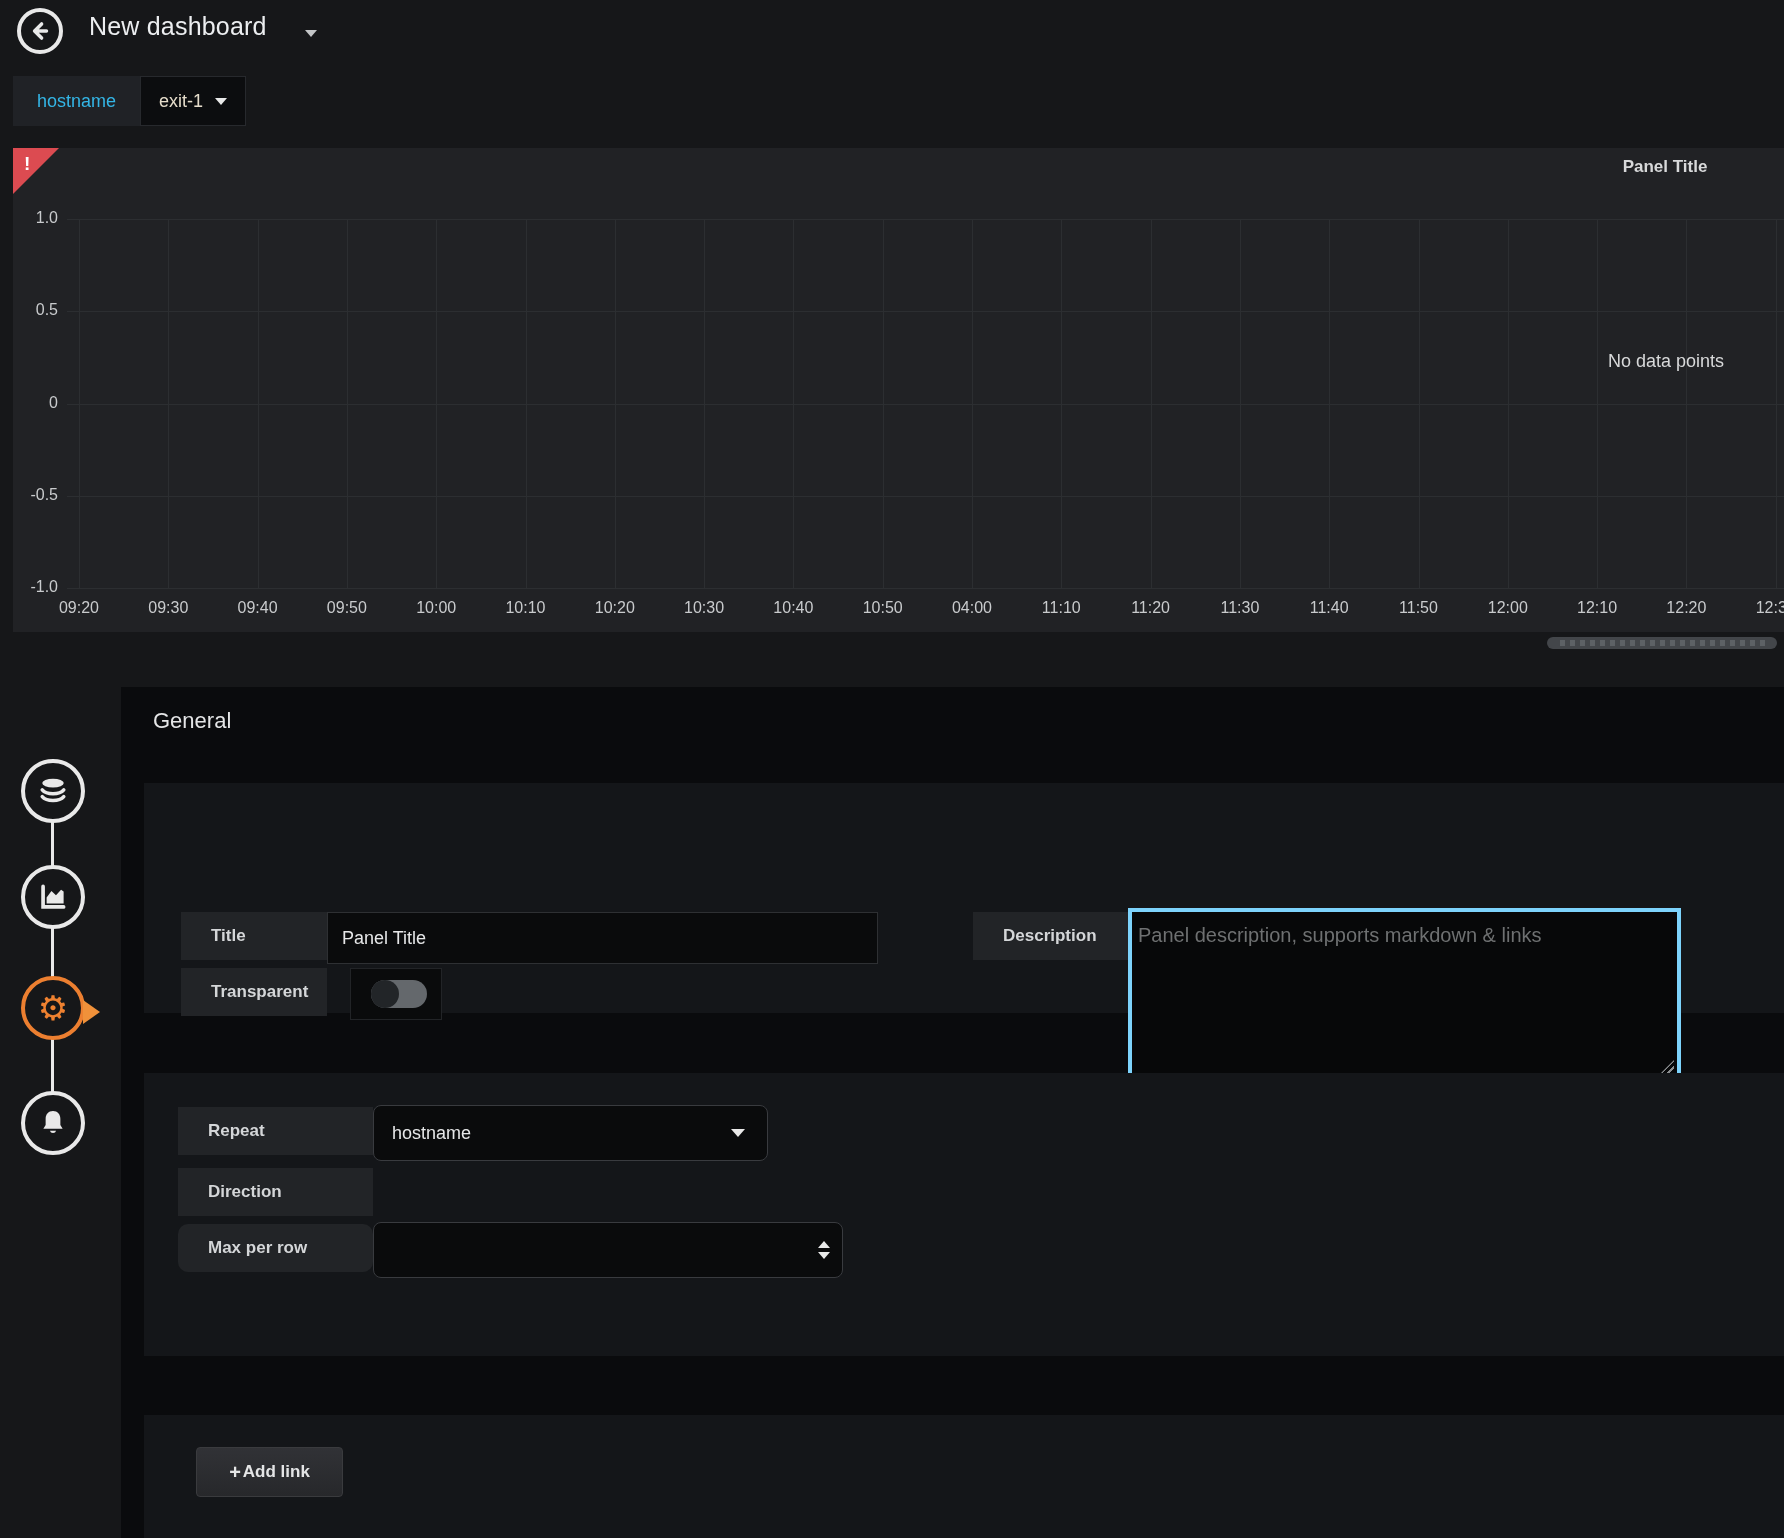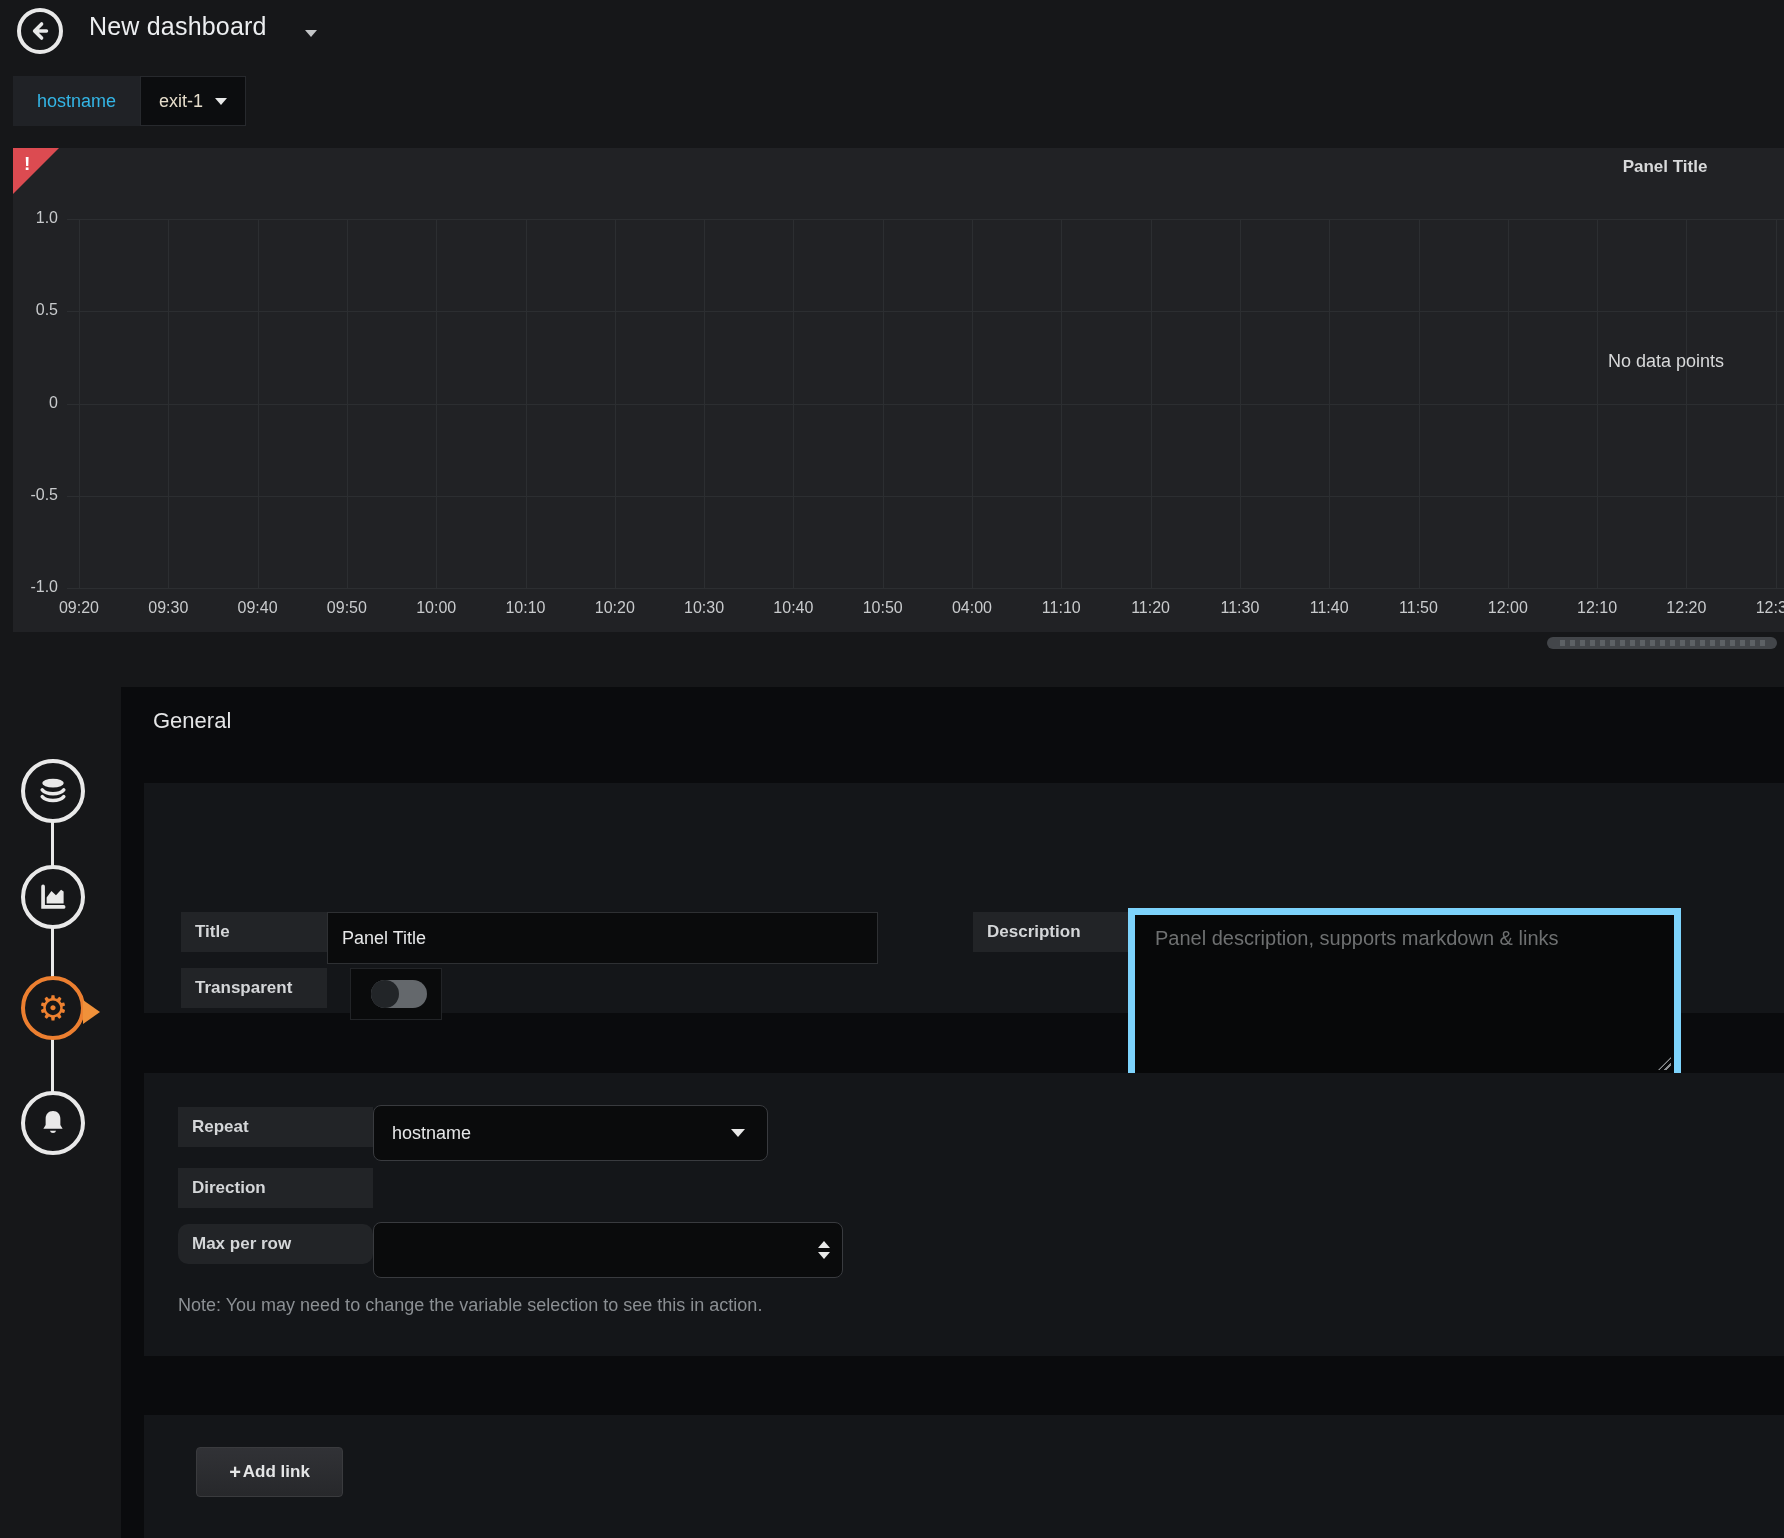--- a/index.html
+++ b/index.html
@@ -52,30 +52,30 @@
   .gear-glyph{font-family:"DejaVu Sans",sans-serif;font-size:34px;color:#ee8130;line-height:1;}
 
   
   .editor{position:absolute;left:121px;top:687px;width:1663px;height:851px;background:#0a0b0d;}
   .editor-heading{position:absolute;left:32px;top:21px;font-size:22px;font-weight:500;color:#e4e5e6;}
   .section{position:absolute;left:23px;right:0;background:#141619;}
   .section-header{position:absolute;left:23px;right:0;height:37px;background:#1e2023;
                   display:flex;align-items:center;padding-left:14px;box-sizing:border-box;
                   font-size:18px;font-weight:500;color:#dfe0e2;}
 
-  .form-label{position:absolute;height:40px;background:#222427;display:flex;align-items:center;
-              padding-left:14px;box-sizing:border-box;font-size:17px;font-weight:bold;color:#d4d6d8;}
+  .form-label{position:absolute;height:48px;background:#222427;display:flex;align-items:center;
+              padding-left:30px;box-sizing:border-box;font-size:17px;font-weight:bold;color:#d4d6d8;}
   .text-input{position:absolute;height:52px;background:#0a0b0c;border:1px solid #2e3033;box-sizing:border-box;
               color:#e6e7e8;font-size:18px;font-family:"Liberation Sans",sans-serif;padding:0 14px;outline:none;}
   .toggle-box{position:absolute;left:206px;top:185px;width:92px;height:52px;background:#0a0b0c;
               border:1px solid #222427;box-sizing:border-box;cursor:pointer;}
   .toggle-pill{position:absolute;left:20px;top:11px;width:56px;height:28px;border-radius:14px;background:#64686c;}
   .toggle-knob{position:absolute;left:0;top:0;width:28px;height:28px;border-radius:50%;background:#222528;}
   .desc-area{position:absolute;left:984px;top:125px;width:553px;height:172px;background:#070809;
-             border:7px solid #7dd3fc;box-sizing:border-box;padding:12px 20px;font-size:20px;color:#6e7071;}
+             border:4px solid #7dd3fc;box-sizing:border-box;padding:12px 6px;font-size:20px;color:#6e7071;}
   .resize-corner{position:absolute;right:3px;bottom:3px;width:13px;height:13px;
                  background:repeating-linear-gradient(135deg,transparent 0 3px,#8b8e90 3px 5px);
                  clip-path:polygon(100% 0,100% 100%,0 100%);cursor:nwse-resize;}
 
   .select{position:absolute;background:#0a0b0c;border:1px solid #393b3f;border-radius:8px;box-sizing:border-box;
           height:56px;display:flex;align-items:center;padding:0 18px;font-size:18px;color:#e6e7e8;cursor:pointer;}
   .select .caret-down{position:absolute;right:22px;width:0;height:0;
           border-left:7px solid transparent;border-right:7px solid transparent;border-top:8px solid #e9e9e9;}
   .spinner{position:absolute;right:12px;display:flex;flex-direction:column;gap:4px;}
   .spinner i{width:0;height:0;border-left:6px solid transparent;border-right:6px solid transparent;}
@@ -222,21 +222,20 @@
       </div>
       <div class="form-label" style="left:34px;top:95px;width:195px;">Direction</div>
       <div class="form-label" style="left:34px;top:151px;width:195px;border-radius:10px;">Max per row</div>
       <div class="select" style="left:229px;top:149px;width:470px;">
         <span></span>
         <span class="spinner">
             <i class="up"></i>
             <i class="dn"></i>
           </span>
       </div>
-      <div class="note-text" style="left:34px;top:222px;">Note: You may need to change the variable selection to see this in action.</div>
     </div>
 
     <div class="section" style="top:728px;height:123px;">
       <div class="add-link-btn" style="left:52px;top:32px;">
         <span style="font-size:20px;margin-right:2px;">+</span>
         <span>Add link</span>
       </div>
     </div>
   </div>
 </div>

